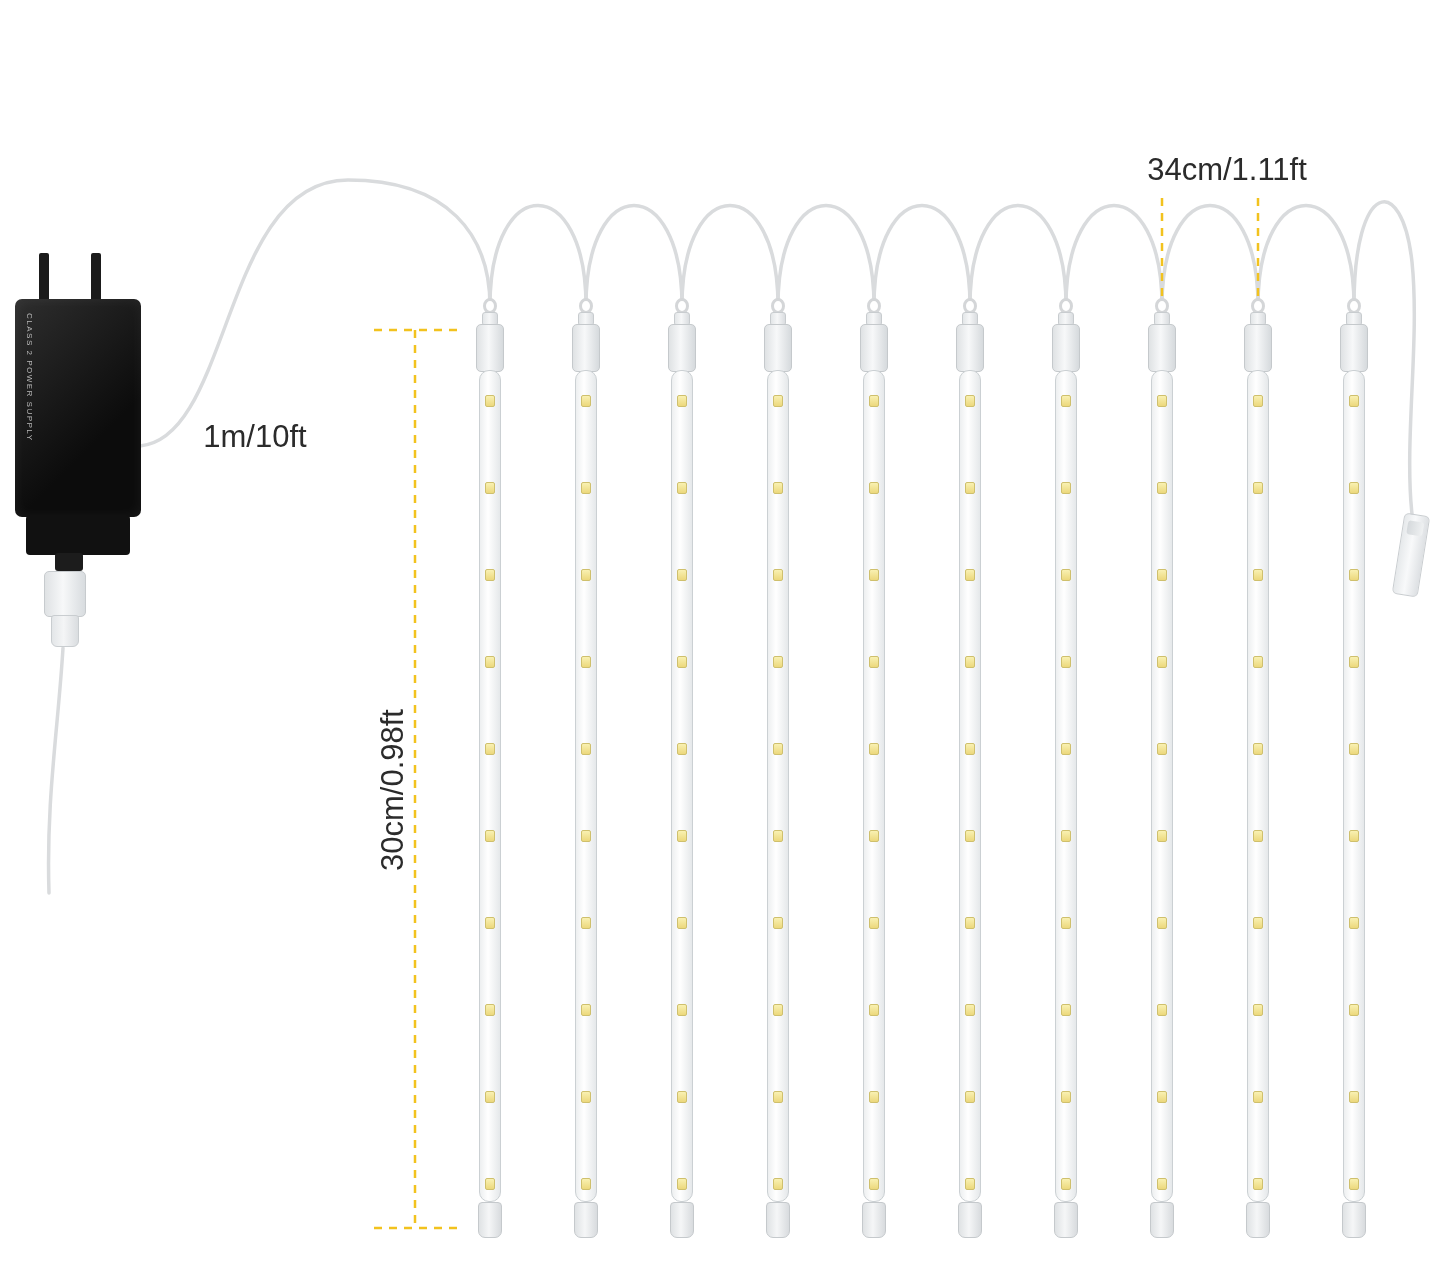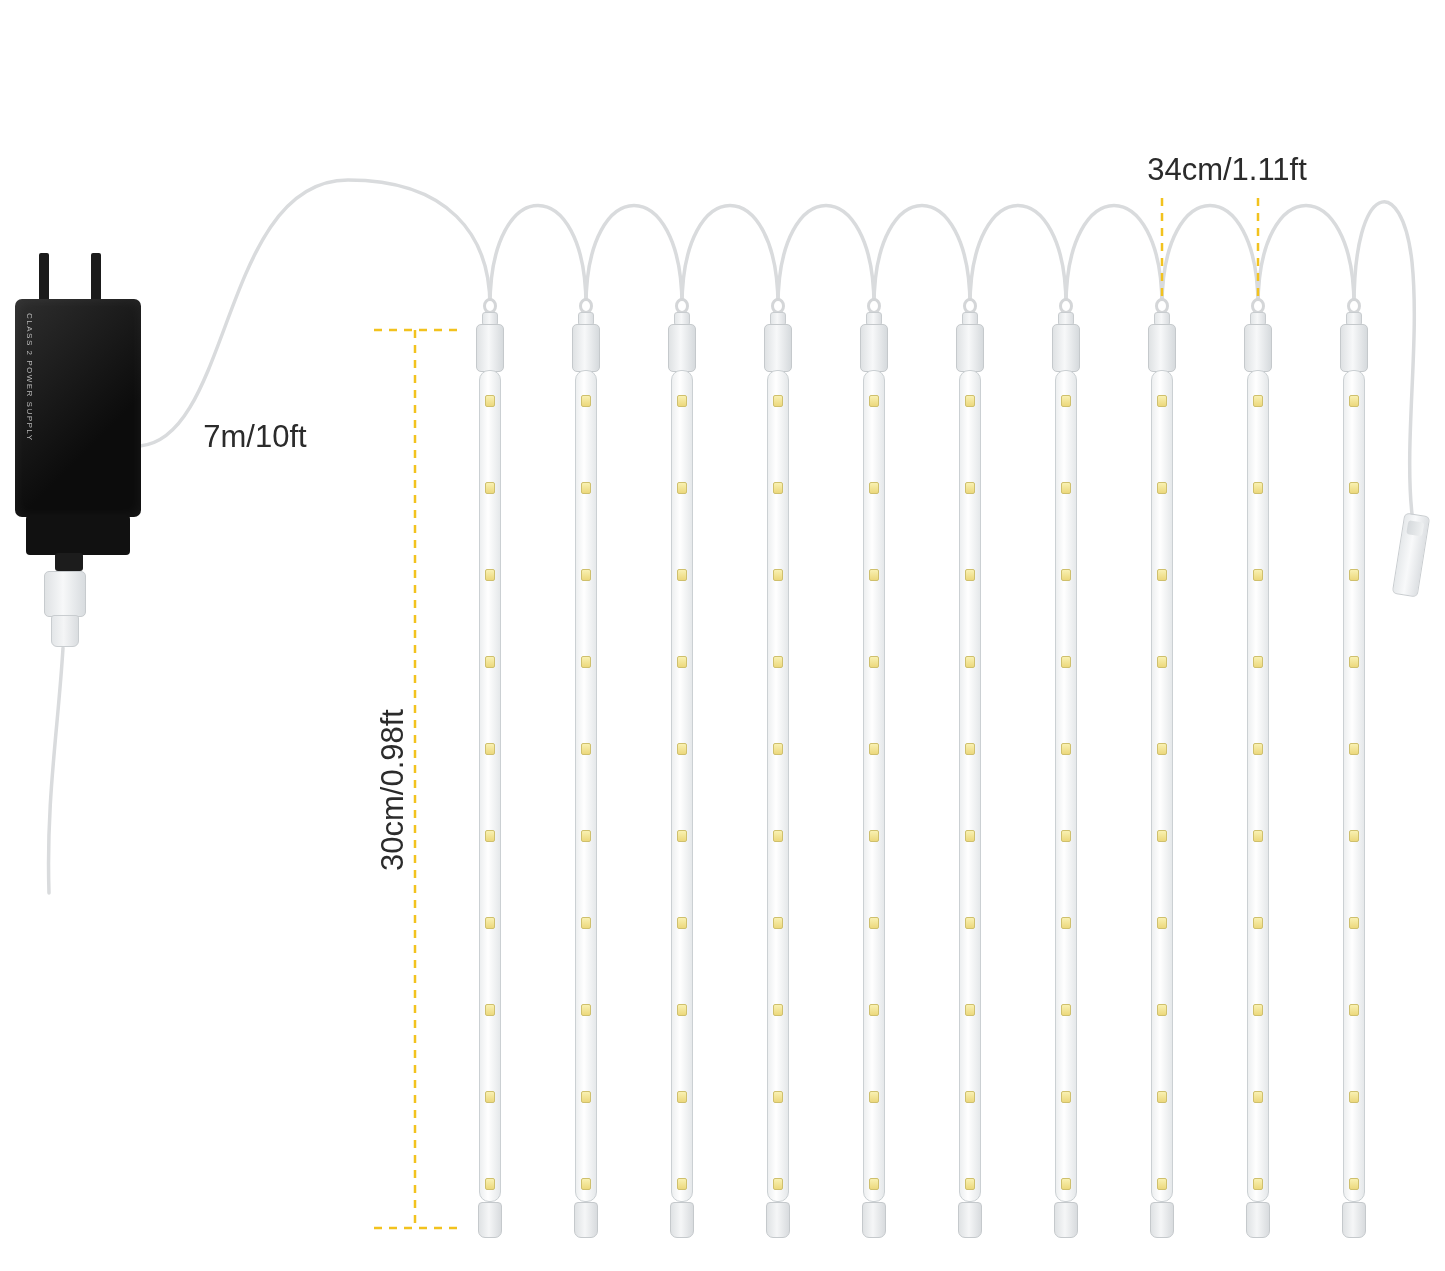--- a/index.html
+++ b/index.html
@@ -266,17 +266,17 @@
           <span class="led" style="top: 633px;"></span>
           <span class="led" style="top: 720px;"></span>
           <span class="led" style="top: 807px;"></span>
         </div>
         <div class="capC"></div>
       </div>
     </div>
 
   <div class="endconn"></div>
 
-  <div class="label" style="left:255px;top:437px;">7m/10ft</div>
+  <div class="label" style="left:255px;top:437px;">1m/10ft</div>
   <div class="label" style="left:1227px;top:170px;">34cm/1.11ft</div>
   <div class="label rot" style="left:393px;top:790px;">30cm/0.98ft</div>
 
 </div>
 
 </body></html>

